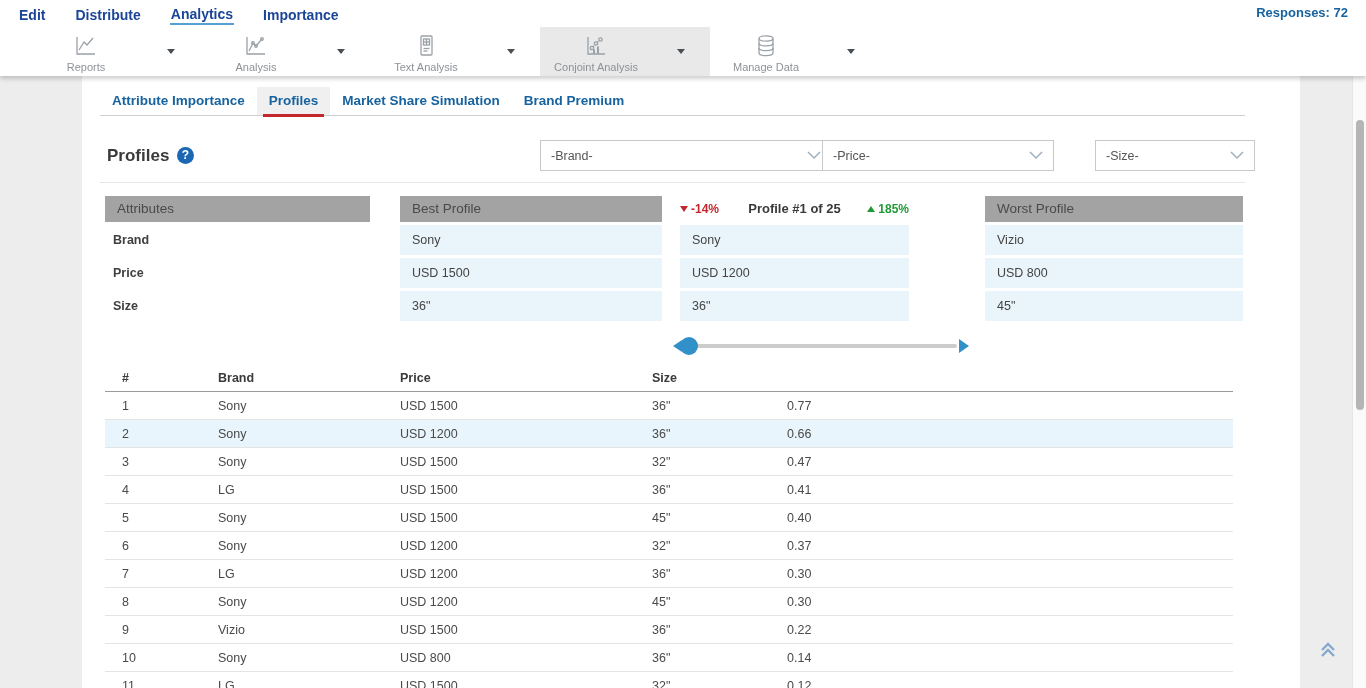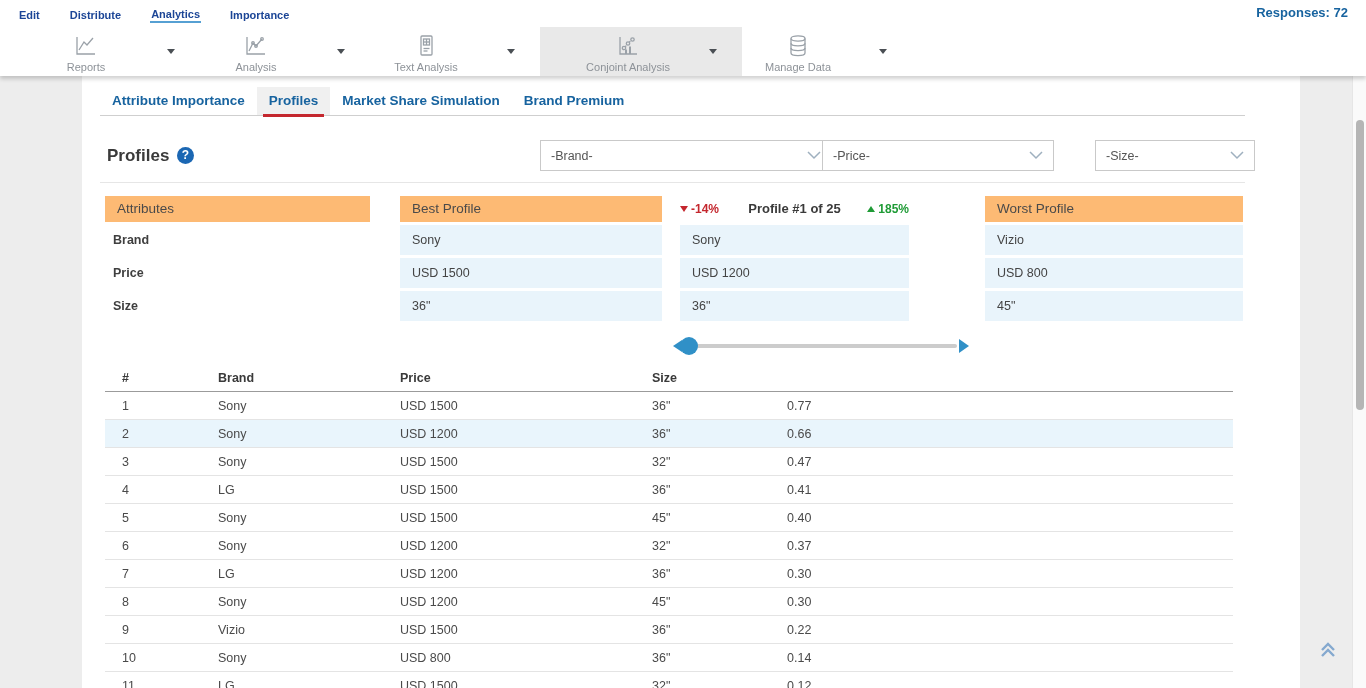--- a/index.html
+++ b/index.html
@@ -3,32 +3,32 @@
 <meta charset="utf-8">
 <style>
   * { margin:0; padding:0; box-sizing:border-box; }
   html,body { width:1366px; height:688px; overflow:hidden;
     font-family:"Liberation Sans", sans-serif; background:#ededed; }
 
   
   .topnav { position:absolute; left:0; top:0; width:1366px; height:27px;
     background:#ffffff; display:flex; align-items:center; z-index:30; }
   .topnav-items { display:flex; gap:28px; padding-left:18px; align-items:center; }
-  .nav-item { font-size:11px; font-weight:700; color:var(--brand_blue);
+  .nav-item { font-size:14px; font-weight:700; color:var(--brand_blue);
     cursor:pointer; padding:3px 1px 1px;text-align:center; }
   .nav-item.active { border-bottom:2px solid var(--underline_blue); }
   .responses { position:absolute; right:18px; top:5px; font-size:13px;
     font-weight:700; color:var(--link_blue); }
 
   
   .toolbar { position:absolute; left:0; top:27px; width:1366px; height:49px;
     background:#ffffff; display:flex; padding-left:30px; z-index:25;
     box-shadow:0 3px 4px rgba(0,0,0,0.18); }
   .tb-group { display:flex; height:49px; }
-  .tb-group.selected { background:#e9e9e9;padding-left:32px; }
+  .tb-group.selected { background:#e9e9e9; }
   .tb-main { width:112px; display:flex; flex-direction:column; align-items:center;
     justify-content:center; cursor:pointer; padding-top:2px; }
   .tb-label { font-size:11px; color:#8d9298; margin-top:2px; white-space:nowrap; }
   .tb-caret { width:58px; display:flex; align-items:center; justify-content:center;
     cursor:pointer; }
   .caret-tri { width:0; height:0; border-left:4px solid transparent;
     border-right:4px solid transparent; border-top:5px solid #4a4f54; }
   .tb-icon svg { display:block; }
 
   
@@ -63,21 +63,21 @@
   .select.brand { left:458px; width:292px; }
   .select.price { left:740px; width:232px; }
   .select.size  { left:1013px; width:160px; }
 
   
   .cmp-col { position:absolute; top:120px; }
   .cmp-col.attrs { left:23px;  width:265px; }
   .cmp-col.best  { left:318px; width:262px; }
   .cmp-col.cur   { left:598px; width:229px; }
   .cmp-col.worst { left:903px; width:258px; }
-  .cmp-header { height:26px; line-height:26px; background:#fdba74;
+  .cmp-header { height:26px; line-height:26px; background:#a3a3a3;
     font-size:13.5px; color:#4a4a4a; padding-left:12px; }
   .cmp-header.plain { background:transparent; padding:0; display:flex;
     align-items:center; }
   .cur-down { color:var(--negative_red); font-size:12px; font-weight:700;
     display:flex; align-items:center; gap:3px; }
   .cur-up { color:var(--positive_green); font-size:12px; font-weight:700;
     display:flex; align-items:center; gap:3px; margin-left:auto; }
   .cur-title { position:absolute; left:0; right:0; text-align:center;
     font-size:13px; font-weight:700; color:#3a3a3a; }
   .tri-down { width:0; height:0; border-left:4px solid transparent;

